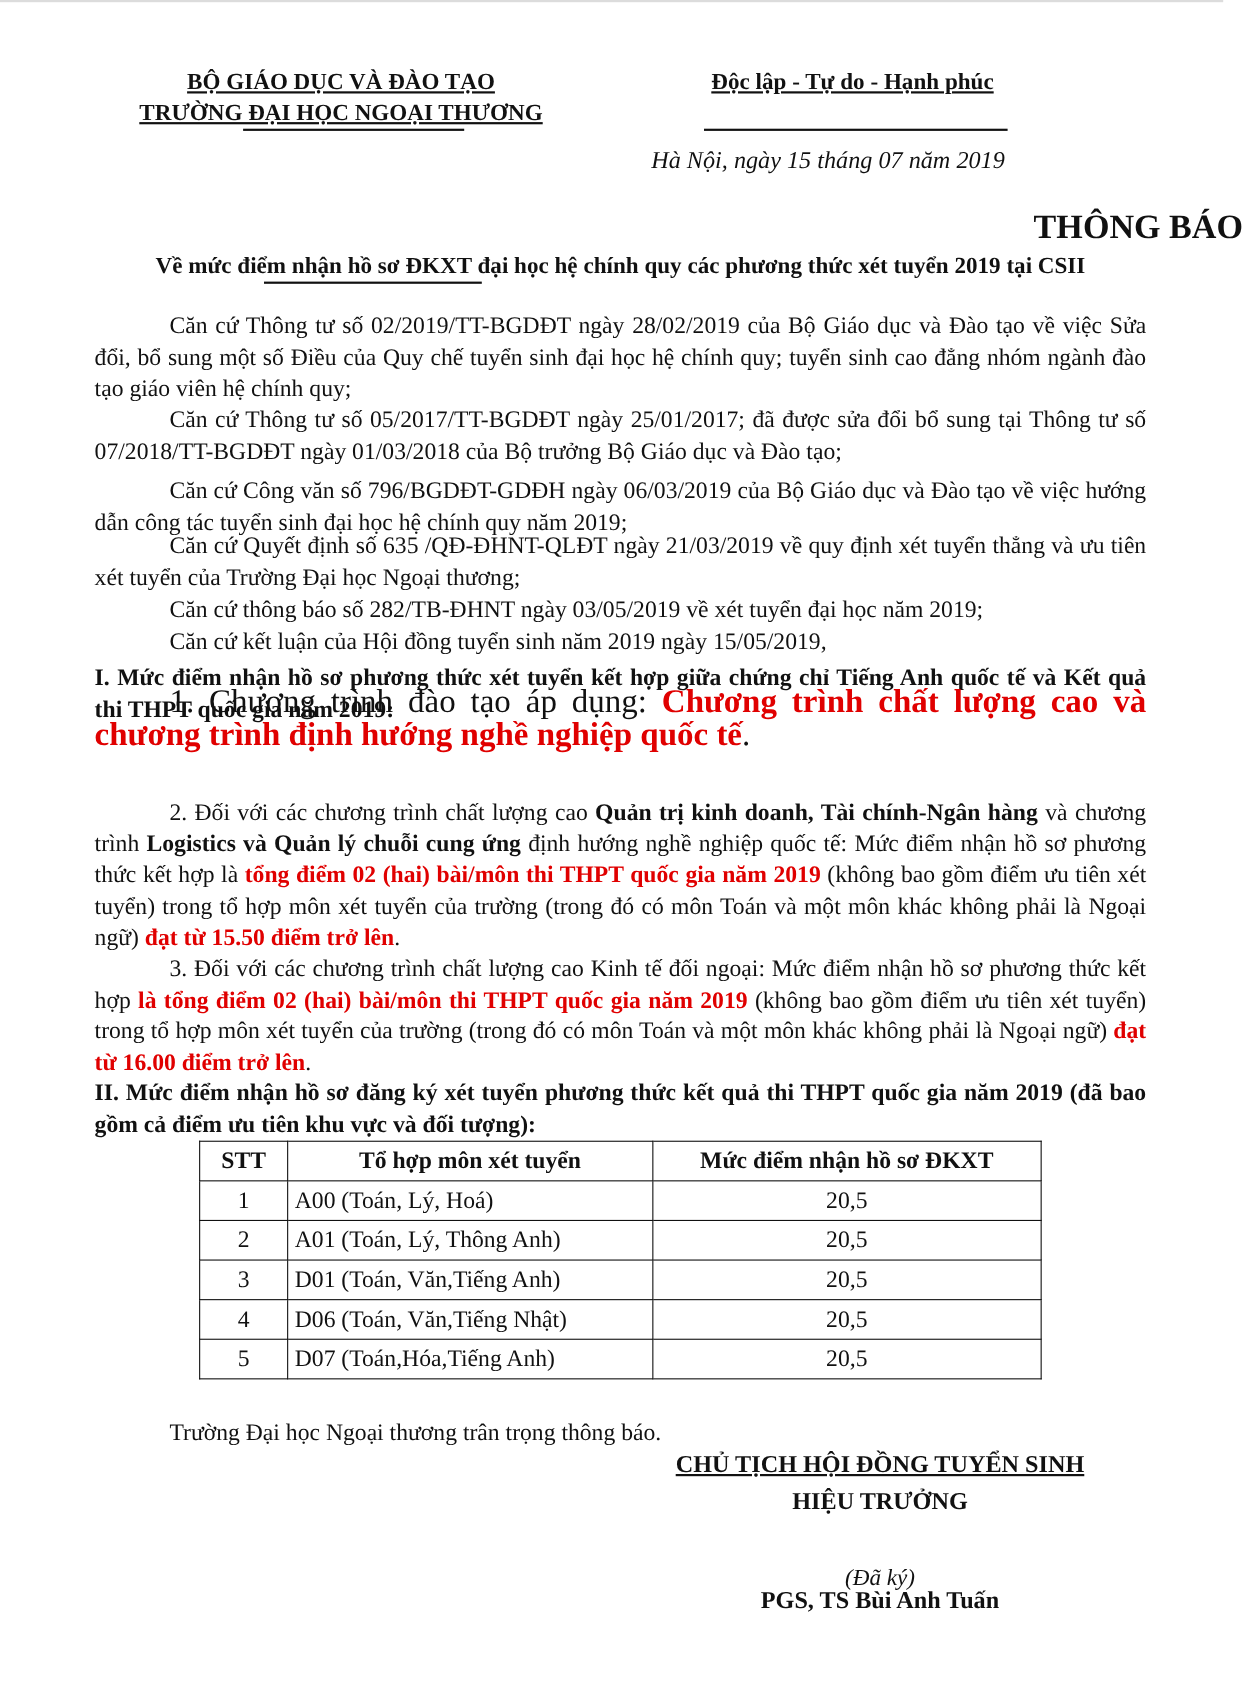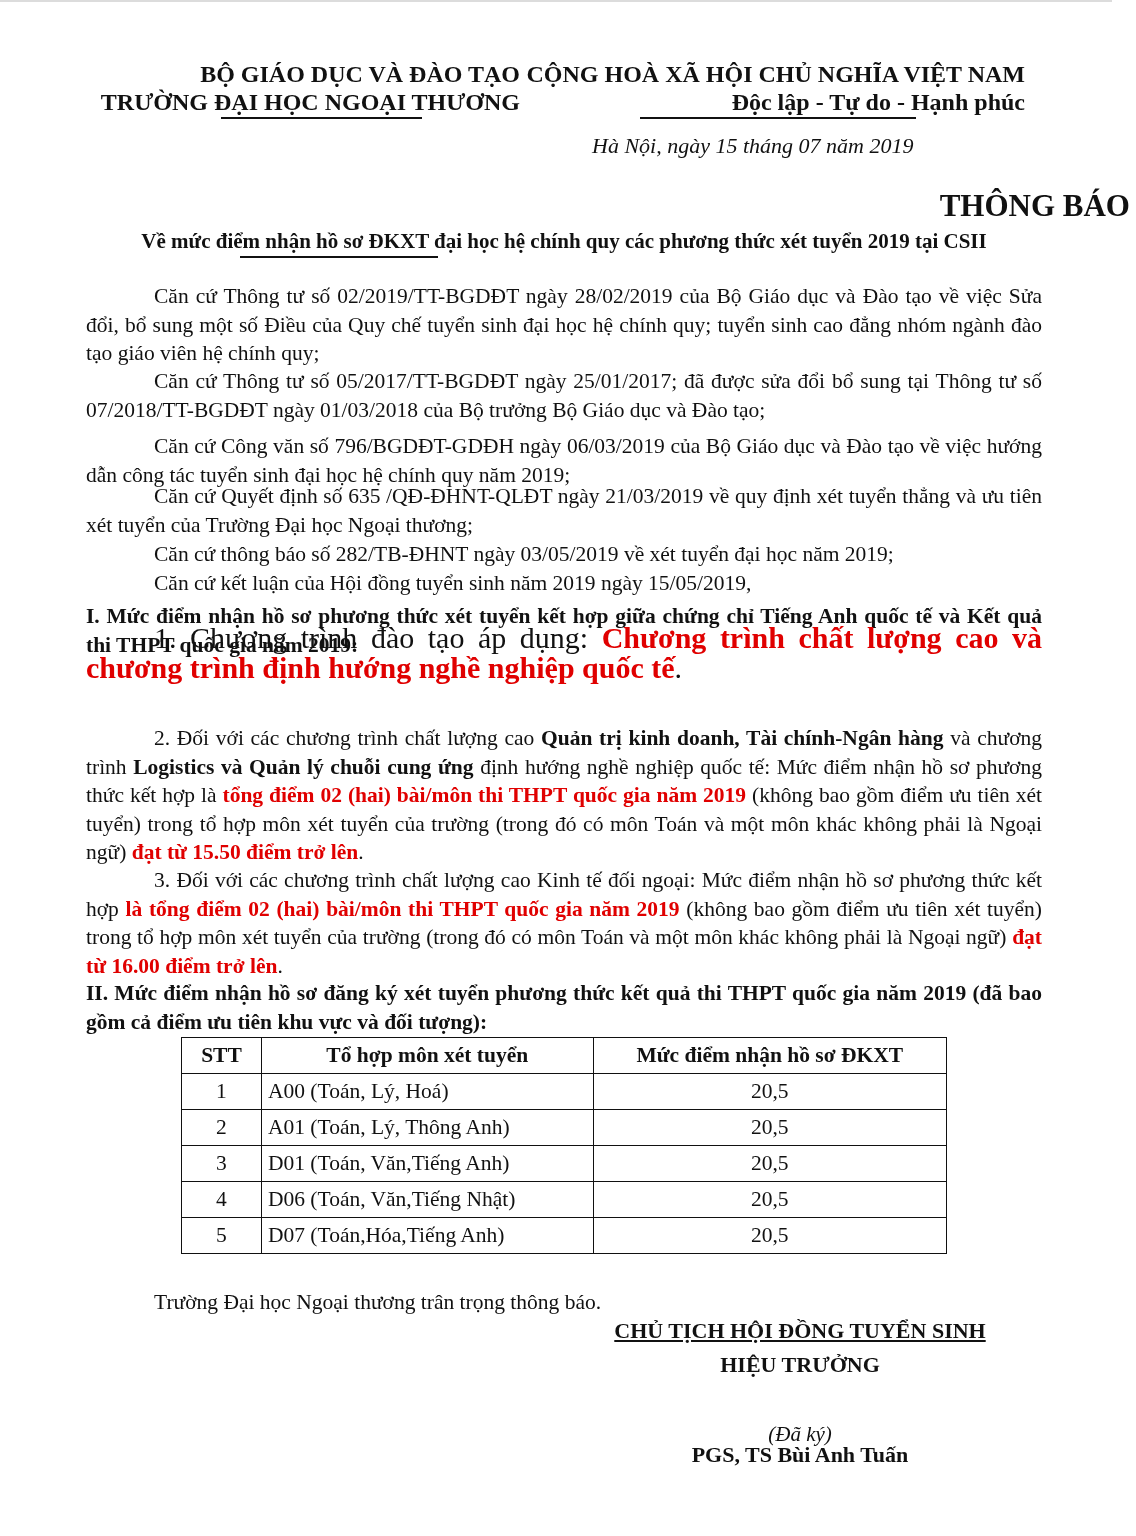--- a/index.html
+++ b/index.html
@@ -3,21 +3,21 @@
 <meta charset="utf-8">
 <style>
   html, body { margin:0; padding:0; background:#ffffff; }
   body { width:1136px; height:1536px; position:relative; overflow:hidden;
          font-family:"Liberation Serif","DejaVu Serif",serif; color:#111; }
   .topbar { position:absolute; left:0; top:0; width:1112px; height:2px; background:#dcdcdc; }
   .abs { position:absolute; }
   .b { font-weight:bold; }
   .i { font-style:italic; }
   .red { color:#e00000; font-weight:bold; }
-  .hdr { font-weight:bold; font-size:24px; text-align:right; line-height:28px; }
+  .hdr { font-weight:bold; font-size:21px; text-align:center; line-height:28px;text-decoration:underline; }
   .rule { position:absolute; height:2px; background:#111; }
   .para { position:absolute; left:86px; width:956px; font-size:21.5px; line-height:28.6px; text-align:justify; }
   .para.ind { text-indent:68px; }
   .line { position:absolute; font-size:21.5px; white-space:nowrap; }
   table.scores { position:absolute; left:181px; top:1037px; width:766px; border-collapse:collapse; font-size:21.5px; }
   table.scores td, table.scores th { border:1.5px solid #111; height:35px; padding:0 6px; }
   table.scores th { font-weight:bold; text-align:center; }
   .c { text-align:center; }
 </style>
 </head>
@@ -25,21 +25,20 @@
 
 <div class="topbar"></div>
 
 <div class="abs hdr" style="left:100px; top:60px; width:420px;">
   <div>BỘ GIÁO DỤC VÀ ĐÀO TẠO</div>
   <div>TRƯỜNG ĐẠI HỌC NGOẠI THƯƠNG</div>
 </div>
 <div class="rule" style="left:221px; top:117px; width:201px;"></div>
 
 <div class="abs hdr" style="left:525px; top:60px; width:500px;">
-  <div>CỘNG HOÀ XÃ HỘI CHỦ NGHĨA VIỆT NAM</div>
   <div>Độc lập - Tự do - Hạnh phúc</div>
 </div>
 <div class="rule" style="left:640px; top:117px; width:276px;"></div>
 
 <div class="abs i" style="left:592px; top:133px; font-size:22px;">Hà Nội, ngày  15 tháng 07 năm 2019</div>
 
 <div class="abs b" style="left:0; width:1130px; top:188px; text-align:right; font-size:31px;">THÔNG BÁO</div>
 <div class="abs b" style="left:86px; width:956px; top:229px; text-align:center; font-size:21px; white-space:nowrap;">Về mức điểm nhận hồ sơ ĐKXT đại học hệ chính quy các phương thức xét tuyển 2019 tại CSII</div>
 <div class="rule" style="left:240px; top:256px; width:198px; height:1.5px;"></div>
 

